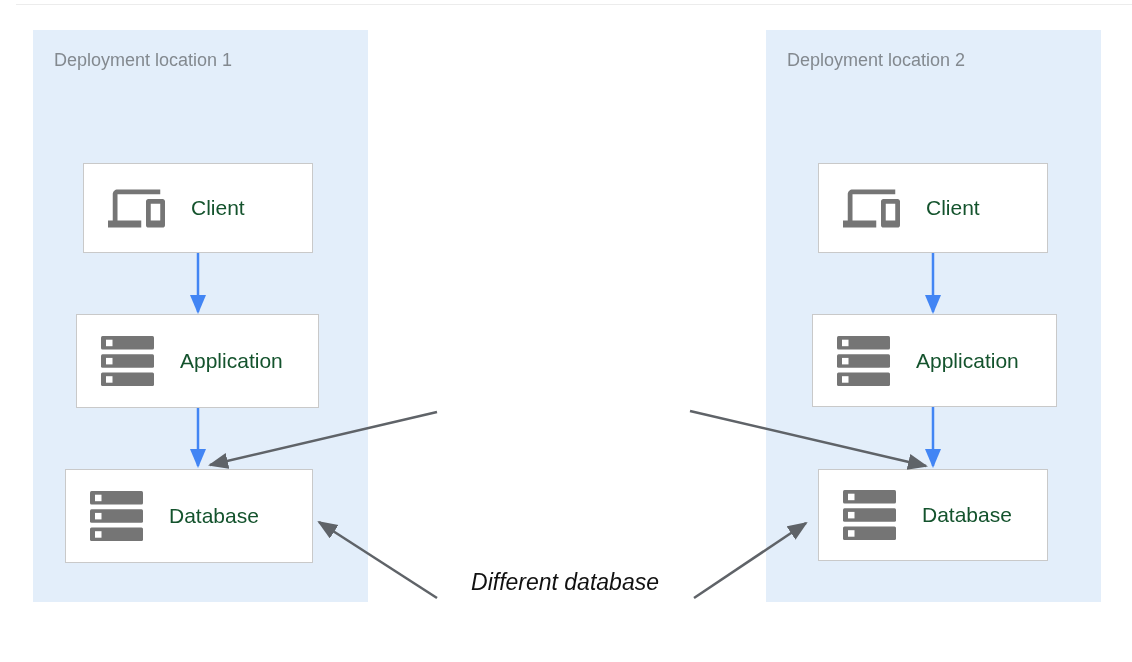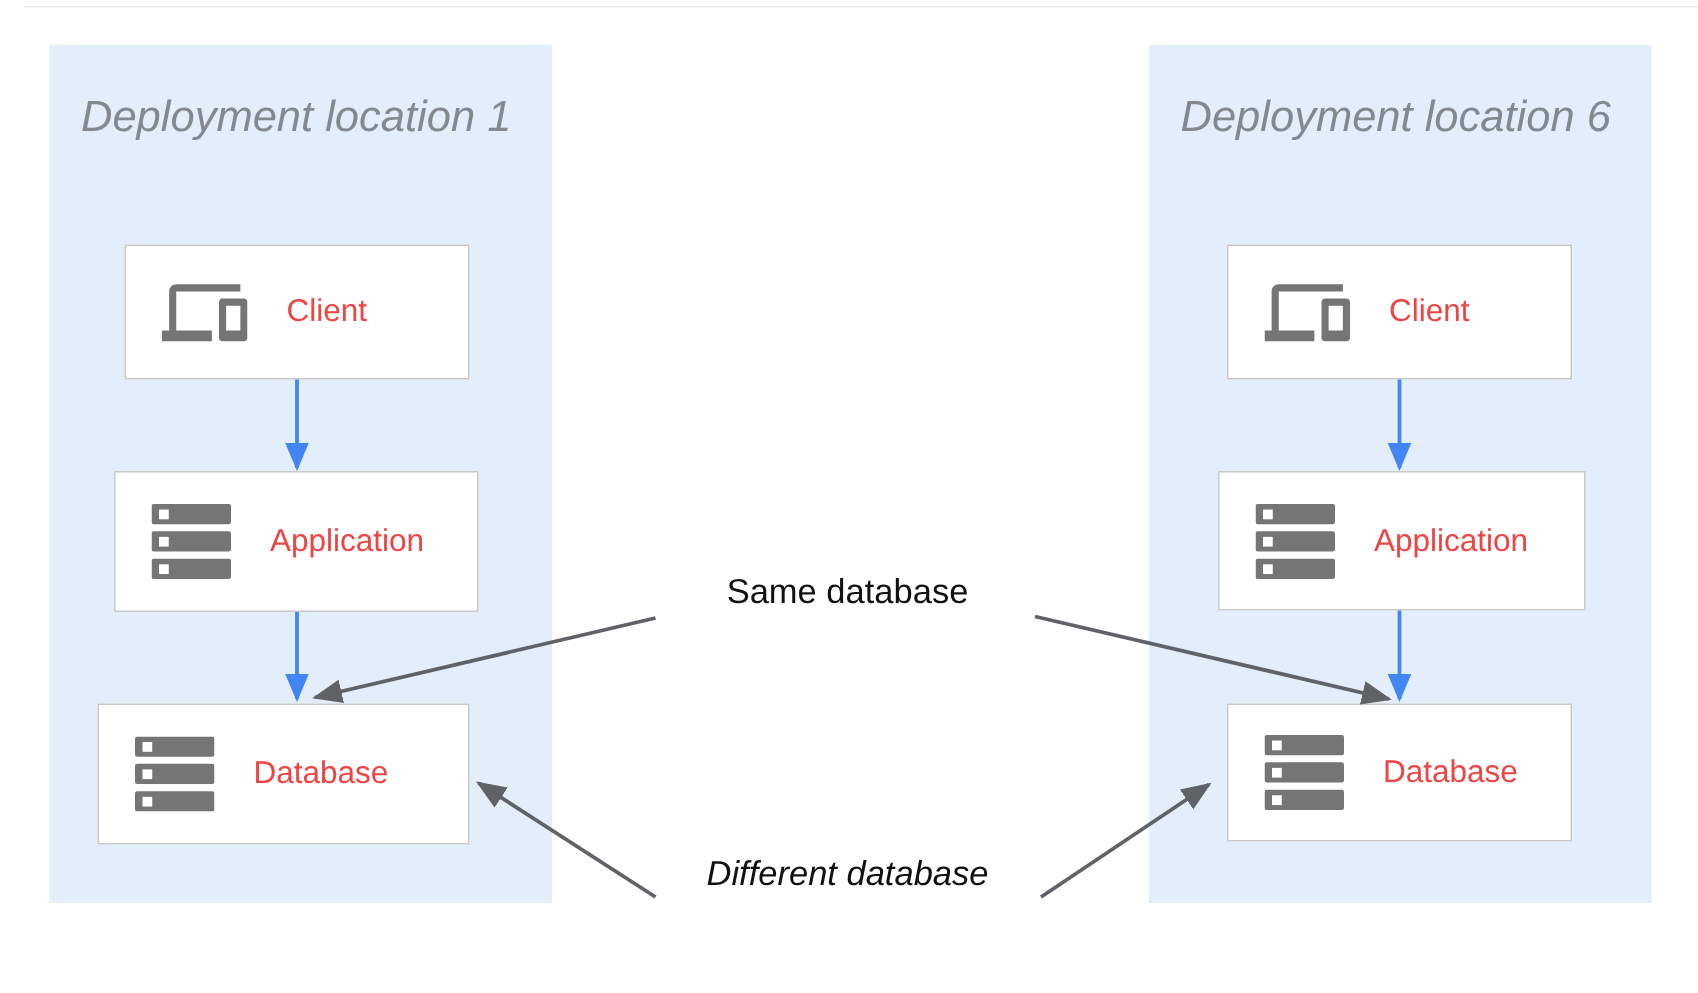--- a/index.html
+++ b/index.html
@@ -28,40 +28,39 @@
     top: 30px;
     width: 335px;
     height: 572px;
     background: #e3eefa;
   }
   .panel-left  { left: 33px;  }
   .panel-right { left: 766px; }
   .panel-title {
     position: absolute;
     left: 21px;
-    top: 32px;
-    font-size: 29px;
+    top: 20px;
+    font-size: 18px;
     color: #83898f;
     white-space: nowrap;
-    font-style: italic;
   }
   .node {
     position: absolute;
     box-sizing: border-box;
     background: #ffffff;
     border: 1px solid #c9c9c9;
     display: flex;
     align-items: center;
     padding-left: 24px;
     gap: 26px;
     z-index: 2;
   }
   .node-label {
     font-size: 21px;
-    color: #ef4444;
+    color: #14532d;
     white-space: nowrap;
   }
   .icon { flex: 0 0 auto; display: block; }
 
   
   #node-l-client { left: 83px;  top: 163px; width: 230px; height: 90px; }
   #node-l-app    { left: 76px;  top: 314px; width: 243px; height: 94px; }
   #node-l-db     { left: 65px;  top: 469px; width: 248px; height: 94px; }
   #node-r-client { left: 818px; top: 163px; width: 230px; height: 90px; }
   #node-r-app    { left: 812px; top: 314px; width: 245px; height: 93px; }
@@ -90,21 +89,21 @@
 
 <div class="page">
 
   <div class="top-rule"></div>
 
   <div class="panel panel-left">
     <div class="panel-title">Deployment location 1</div>
   </div>
 
   <div class="panel panel-right">
-    <div class="panel-title">Deployment location 6</div>
+    <div class="panel-title">Deployment location 2</div>
   </div>
 
   <div class="node" id="node-l-client">
     <svg class="icon" width="57" height="57" viewBox="0 0 24 24">
       <path fill="#757575" d="M4 6h18V4H4c-1.1 0-2 .9-2 2v11H0v3h14v-3H4V6zm19 2h-6c-.55 0-1 .45-1 1v10c0 .55.45 1 1 1h6c.55 0 1-.45 1-1V9c0-.55-.45-1-1-1zm-1 9h-4v-7h4v7z"></path>
     </svg>
     <span class="node-label">Client</span>
   </div>
 
   <div class="node" id="node-l-app">
@@ -172,21 +171,20 @@
       <g fill="#ffffff">
         <rect x="5" y="3.7" width="6.5" height="6.5"></rect>
         <rect x="5" y="21.9" width="6.5" height="6.5"></rect>
         <rect x="5" y="40.2" width="6.5" height="6.5"></rect>
       </g>
     </svg>
     <span class="node-label">Database</span>
   </div>
 
   <div class="annotation" id="anno-same">
-    <div>Same database</div>
   </div>
   <div class="annotation" id="anno-diff">
     <div>Different database</div>
   </div>
 
   <svg class="overlay" width="1132" height="662" viewBox="0 0 1132 662">
     <defs>
       <marker id="blueHead" markerUnits="userSpaceOnUse" markerWidth="22" markerHeight="18" refX="17" refY="8" orient="auto">
         <path d="M0,0 L19,8 L0,16 Z" fill="#4285f4"></path>
       </marker>

